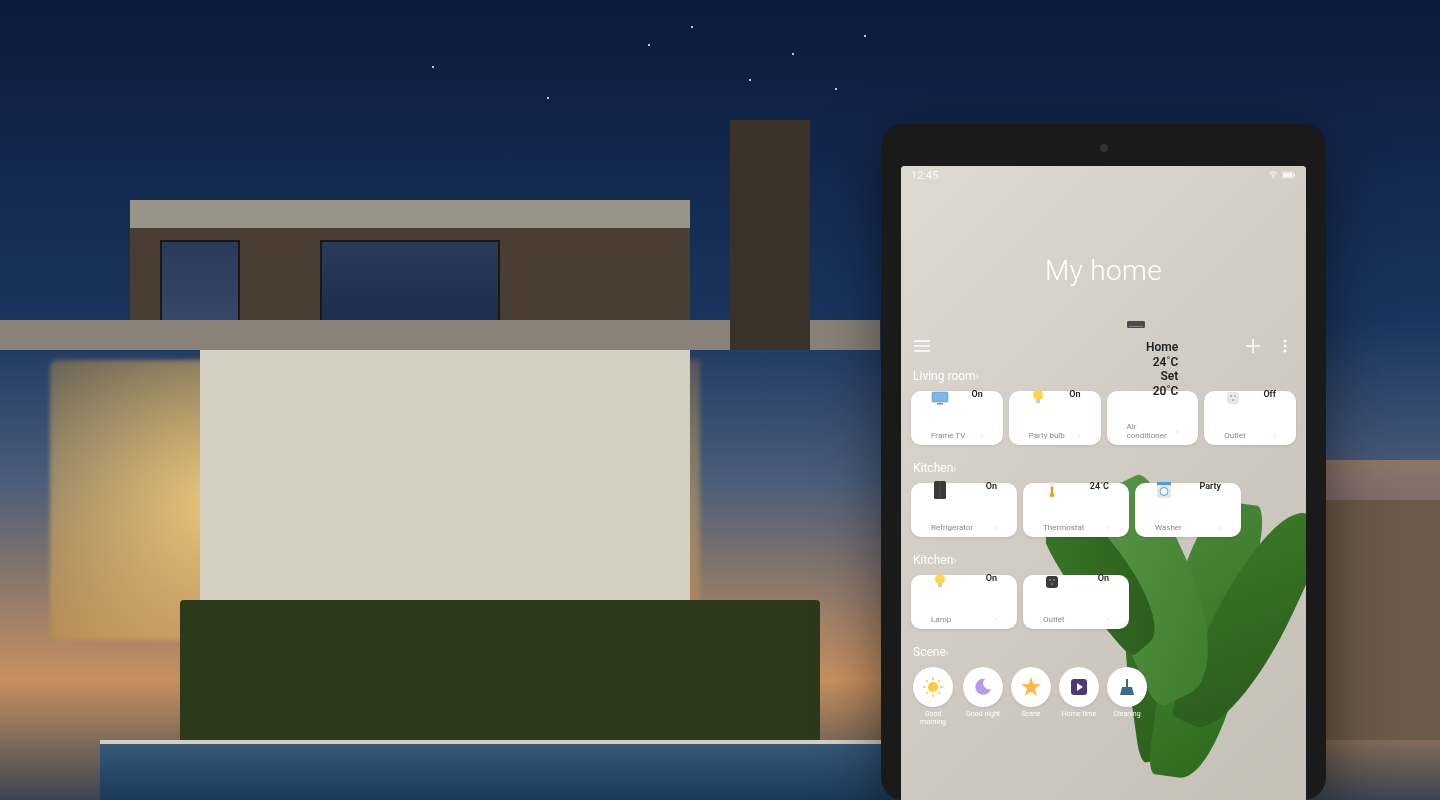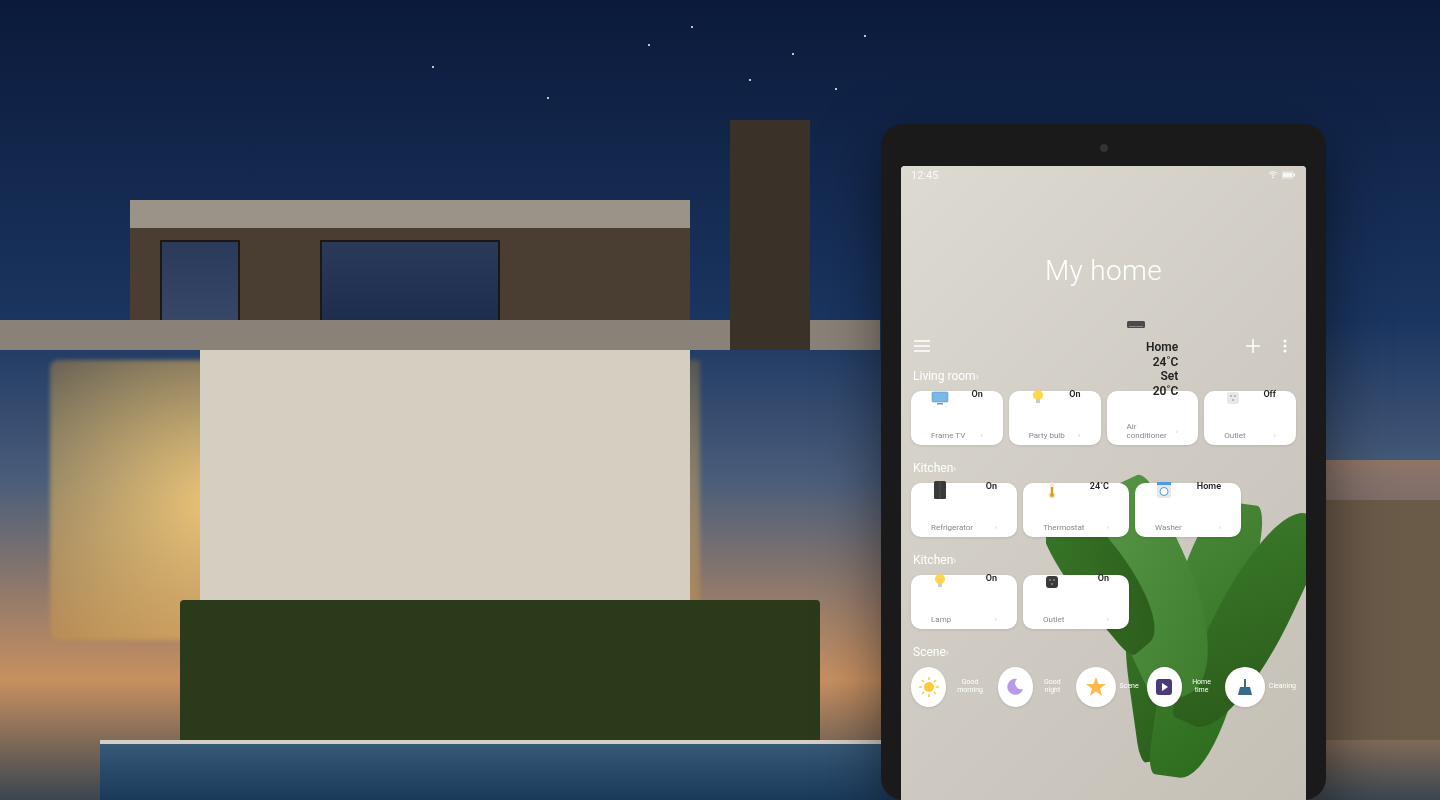--- a/index.html
+++ b/index.html
@@ -145,21 +145,21 @@
 }
 .card-top { display: flex; justify-content: space-between; align-items: flex-start; }
 .card-icon { width: 18px; height: 18px; display: flex; align-items: center; justify-content: center; }
 .card-status { font-size: 9px; font-weight: 600; color: #222; }
 .card-status.multi { font-size: 12px; line-height: 1.2; text-align: right; margin-top: 23px; }
 .card-bottom { display: flex; justify-content: space-between; align-items: center; margin-top: 24px; }
 .card-name { font-size: 8px; color: #888; }
 .card-chev { font-size: 8px; color: #ccc; }
 
 .scene-row { display: flex; gap: 8px; padding-bottom: 4px; }
-.scene-item { display: flex; flex-direction: row; align-items: center; gap: 4px; cursor: pointer; }
+.scene-item { display: flex; flex-direction: column; align-items: center; gap: 4px; cursor: pointer; }
 .scene-circle { width: 40px; height: 40px; background: #fff; border-radius: 50%; display: flex; align-items: center; justify-content: center; box-shadow: 0 1px 3px rgba(0,0,0,0.1); }
 .scene-label { font-size: 7px; color: #fff; text-align: center; line-height: 1.1; max-width: 44px; }
 
 svg { display: block; }
 </style>
 </head>
 <body>
 
 <div class="bg-scene">
   <div class="sky">
@@ -356,21 +356,21 @@
         </div>
         <div class="device-card">
           <div class="card-top">
             <div class="card-icon">
                 <svg width="14" height="16" viewBox="0 0 14 16">
                   <rect x="0" y="0" width="14" height="16" rx="1.5" fill="#e8e8e8"></rect>
                   <rect x="0" y="0" width="14" height="3" fill="#4a9ae8"></rect>
                   <circle cx="7" cy="9.5" r="4" fill="#fff" stroke="#4a9ae8" stroke-width="1"></circle>
                 </svg>
               </div>
-            <div class="card-status">Home</div>
+            <div class="card-status">Party</div>
           </div>
           <div class="card-bottom">
               <span class="card-name">Washer</span>
               <span class="card-chev">›</span>
             </div>
         </div>
       </div>
 
       <div class="section-header">
         <span>Kitchen</span>

